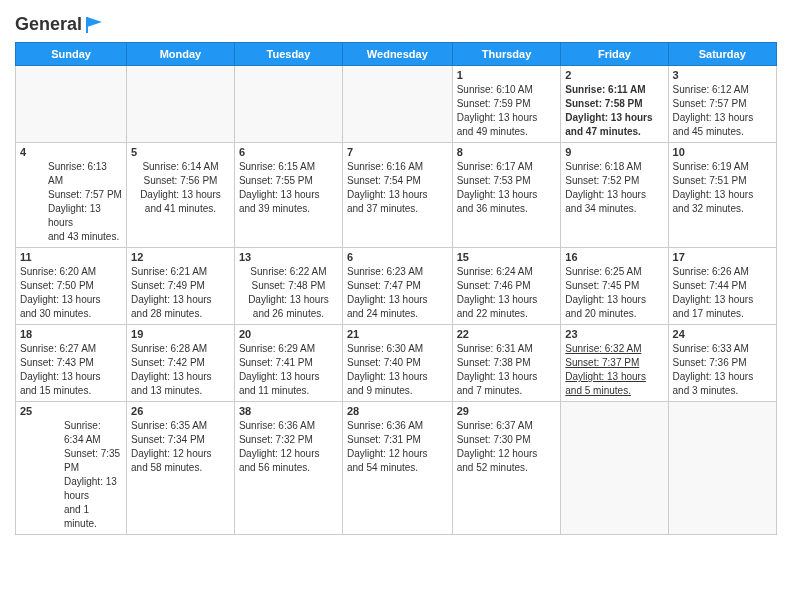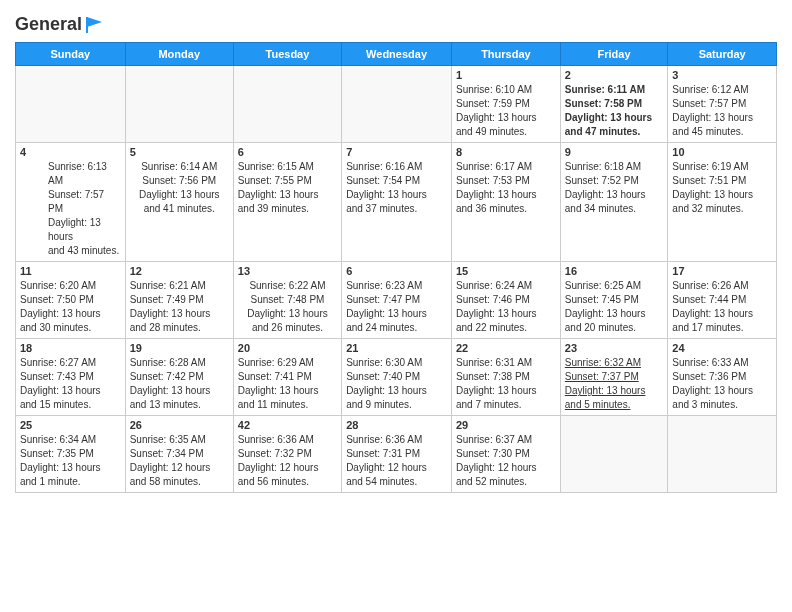--- a/index.html
+++ b/index.html
@@ -293,34 +293,34 @@
             <span class="day-num">24</span>
             <div class="day-info" style="white-space: pre-line;">Sunrise: 6:33 AM
 Sunset: 7:36 PM
 Daylight: 13 hours
 and 3 minutes.</div>
           </td>
         </tr>
         <tr>
           <td class="last-row">
             <span class="day-num">25</span>
-            <div class="day-info" style="white-space: pre-line;">Sunrise: 6:34 AM
+            <div class="day-info" style="white-space: pre-line; margin-left: 44px;">Sunrise: 6:34 AM
 Sunset: 7:35 PM
 Daylight: 13 hours
 and 1 minute.</div>
           </td>
           <td class="last-row">
             <span class="day-num">26</span>
             <div class="day-info" style="white-space: pre-line;">Sunrise: 6:35 AM
 Sunset: 7:34 PM
 Daylight: 12 hours
 and 58 minutes.</div>
           </td>
           <td class="last-row">
-            <span class="day-num">42</span>
+            <span class="day-num">38</span>
             <div class="day-info" style="white-space: pre-line;">Sunrise: 6:36 AM
 Sunset: 7:32 PM
 Daylight: 12 hours
 and 56 minutes.</div>
           </td>
           <td class="last-row">
             <span class="day-num">28</span>
             <div class="day-info" style="white-space: pre-line;">Sunrise: 6:36 AM
 Sunset: 7:31 PM
 Daylight: 12 hours

